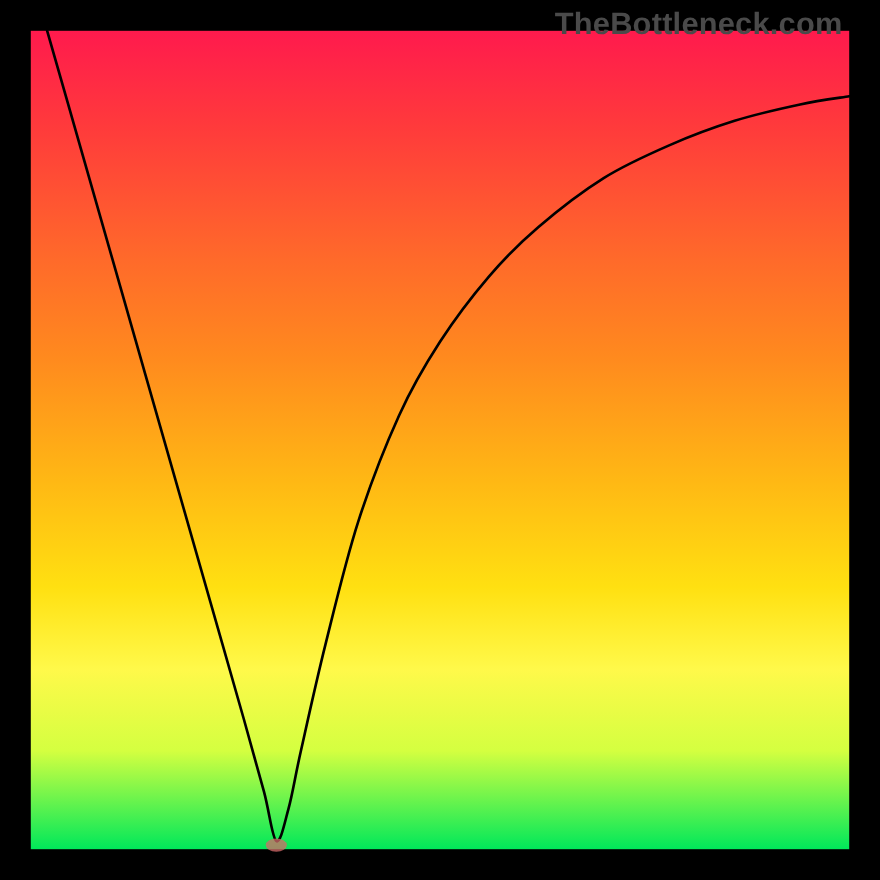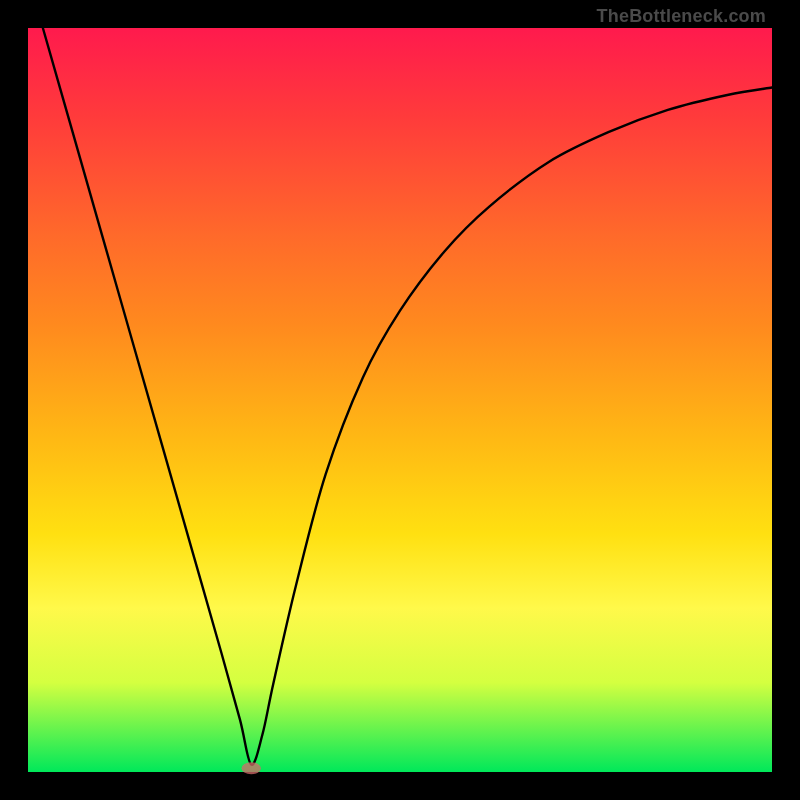--- a/index.html
+++ b/index.html
@@ -20,21 +20,21 @@
       #ffe011 68%,
       #fff94a 78%,
       #d4ff40 88%,
       #00e85a 100%);
   }
   .watermark {
     position: absolute;
     top: 6px;
     right: 34px;
     font-family: Arial, Helvetica, sans-serif;
-    font-size: 18px;
+    font-size: 28px;
     font-weight: 600;
     color: #4a4a4a;
     letter-spacing: 0.2px;
   }
   svg.plot {
     position: absolute;
     left: 28px;
     top: 28px;
     width: 744px;
     height: 744px;

